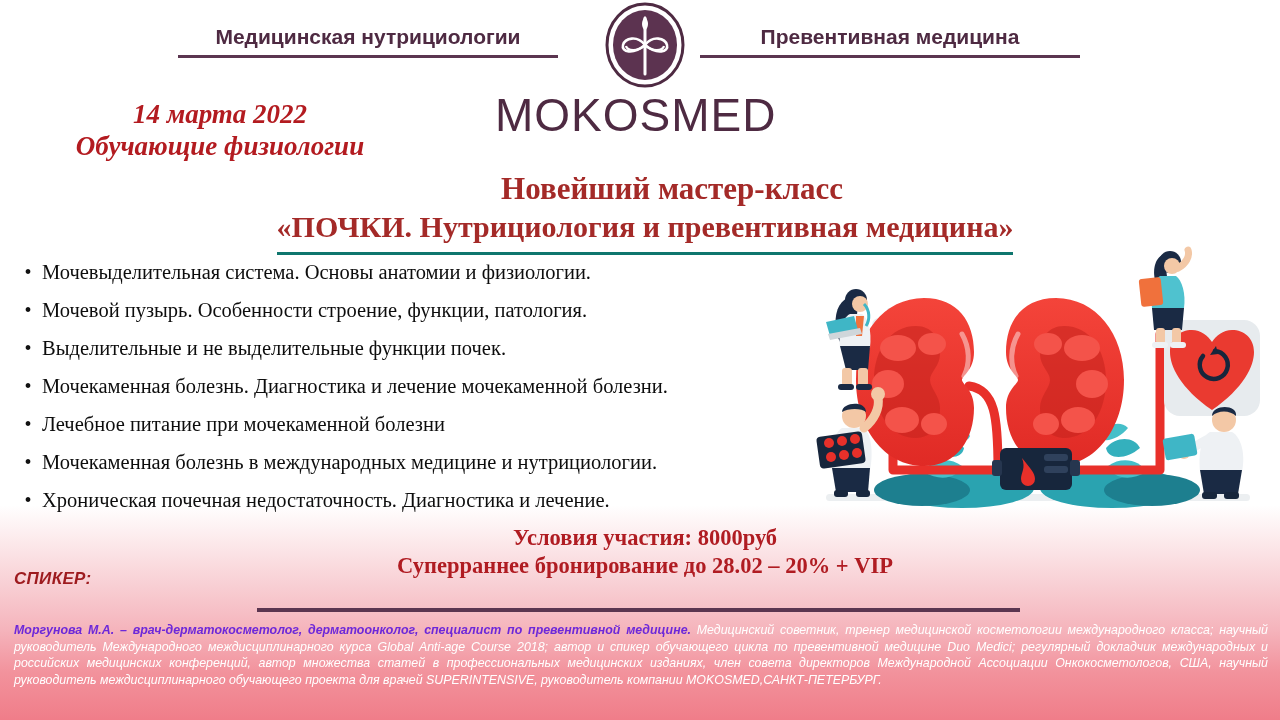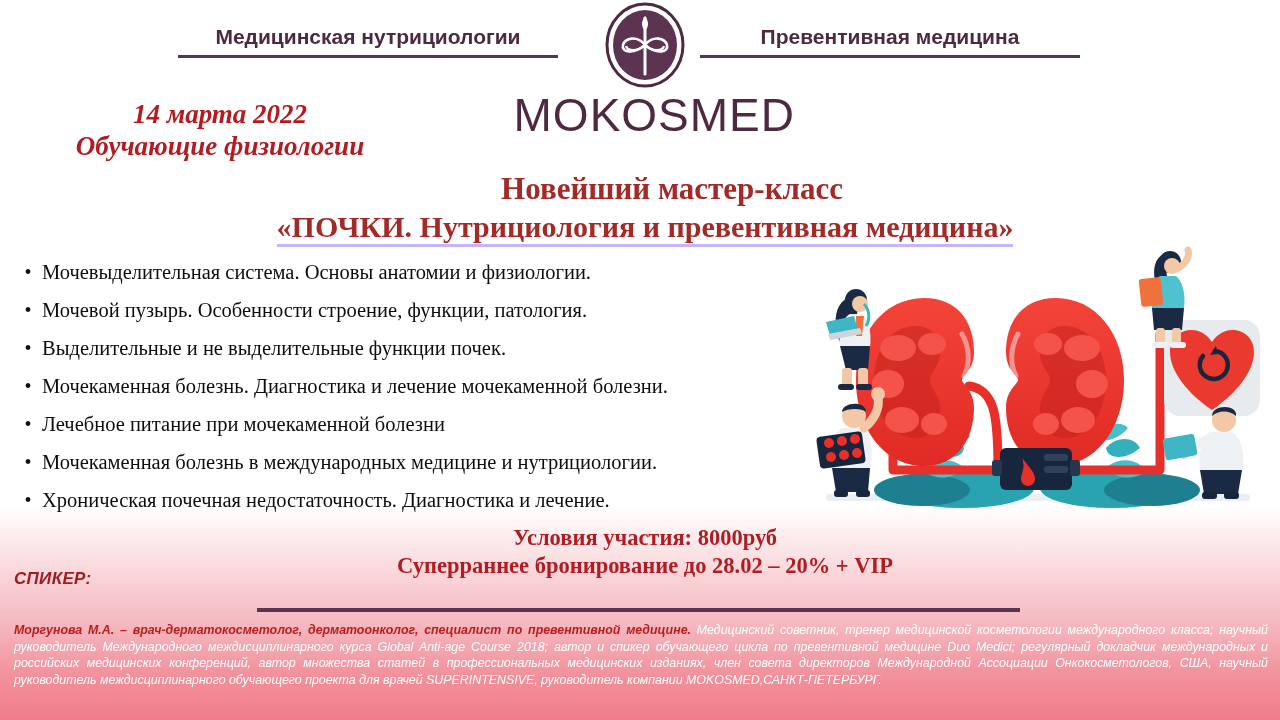--- a/index.html
+++ b/index.html
@@ -85,21 +85,21 @@
     left: 14px;
     top: 0px;
     width: 82px;
     height: 86px;
   }
   .logo-word {
     position: absolute;
     left: -95px;
     top: 88px;
     width: 300px;
-    text-align: right;
+    text-align: left;
     font-family: "Liberation Sans", sans-serif;
     font-weight: normal;
     font-size: 46px;
     letter-spacing: 1px;
     color: #4e2a42;
     line-height: 50px;
   }
 
   
   .date-block {
@@ -131,22 +131,22 @@
     font-size: 31px;
     line-height: 38px;
     padding-left: 64px;
   }
   .title-line2 {
     font-size: 30px;
     line-height: 38px;
     padding-left: 10px;
   }
   .title-line2 span.u {
-    border-bottom: 3px solid #c4b5fd;
-    padding-bottom: 1px;
+    border-bottom: 3px solid #0f766e;
+    padding-bottom: 9px;
   }
 
   
   .bullets {
     position: absolute;
     left: 14px;
     top: 257px;
     width: 820px;
   }
   .bullet-row {
@@ -213,21 +213,21 @@
     width: 1254px;
     font-family: "Liberation Sans", sans-serif;
     font-style: italic;
     font-size: 12.4px;
     line-height: 16.6px;
     color: #ffffff;
     text-align: justify;
   }
   .speaker-bio b {
     font-weight: bold;
-    color: #b91c1c;
+    color: #6d28d9;
   }
 
   
   .illustration {
     position: absolute;
     left: 812px;
     top: 238px;
     width: 452px;
     height: 270px;
   }

